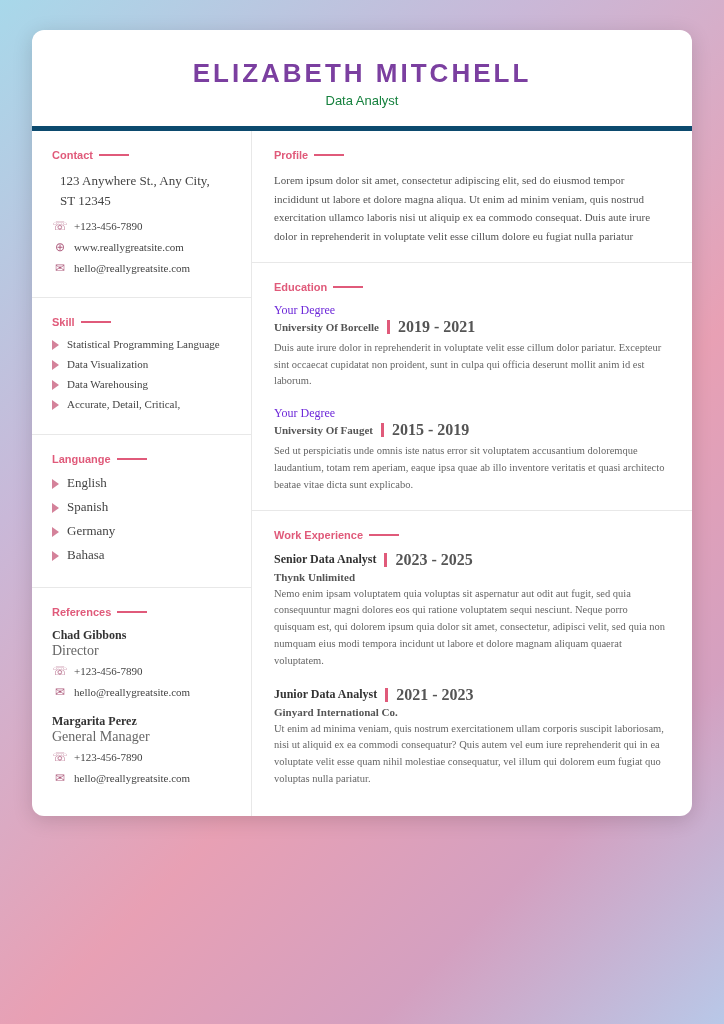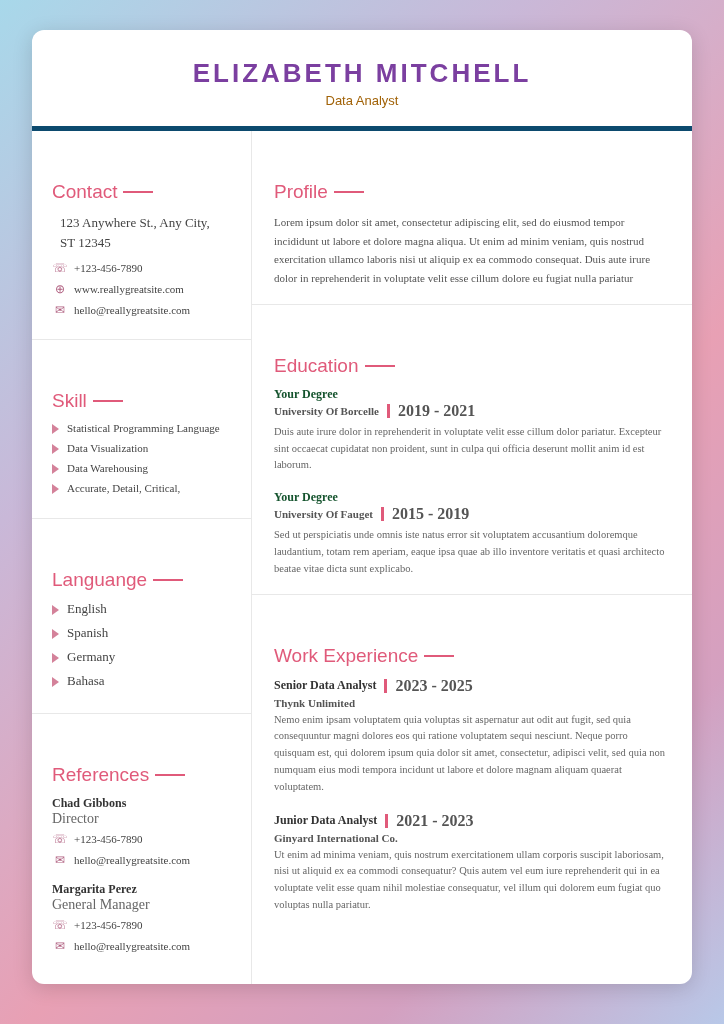--- a/index.html
+++ b/index.html
@@ -34,21 +34,21 @@
       font-size: 26px;
       font-weight: 800;
       color: #7b3fa0;
       letter-spacing: 3px;
       font-family: Arial, sans-serif;
       text-transform: uppercase;
     }
 
     .resume-title {
       font-size: 13px;
-      color: #a16207;
+      color: #15803d;
       margin-top: 4px;
       font-family: Arial, sans-serif;
     }
 
     
     .resume-body {
       display: flex;
     }
 
     .left-col {
@@ -67,28 +67,27 @@
     .section {
       padding: 18px 20px 16px;
       border-bottom: 1px solid #e8e8e8;
     }
 
     .section:last-child {
       border-bottom: none;
     }
 
     .section-title {
-      font-size: 19px;
-      font-weight: 400;
+      font-size: 11px;
+      font-weight: 700;
       color: #e05a7a;
       font-family: Arial, sans-serif;
       margin-bottom: 10px;
       display: flex;
       align-items: center;
-      margin-top: 32px;
     }
 
     .section-title::after {
       content: '';
       display: block;
       height: 2px;
       background: #e05a7a;
       width: 30px;
       margin-left: 6px;
     }
@@ -189,22 +188,22 @@
     .edu-entry {
       margin-bottom: 16px;
     }
 
     .edu-entry:last-child {
       margin-bottom: 0;
     }
 
     .edu-degree {
       font-size: 12px;
-      font-weight: 700;
-      color: #14532d;
+      font-weight: 400;
+      color: #6d28d9;
     }
 
     .edu-meta {
       display: flex;
       align-items: center;
       gap: 8px;
       margin-bottom: 4px;
     }
 
     .edu-institution {

